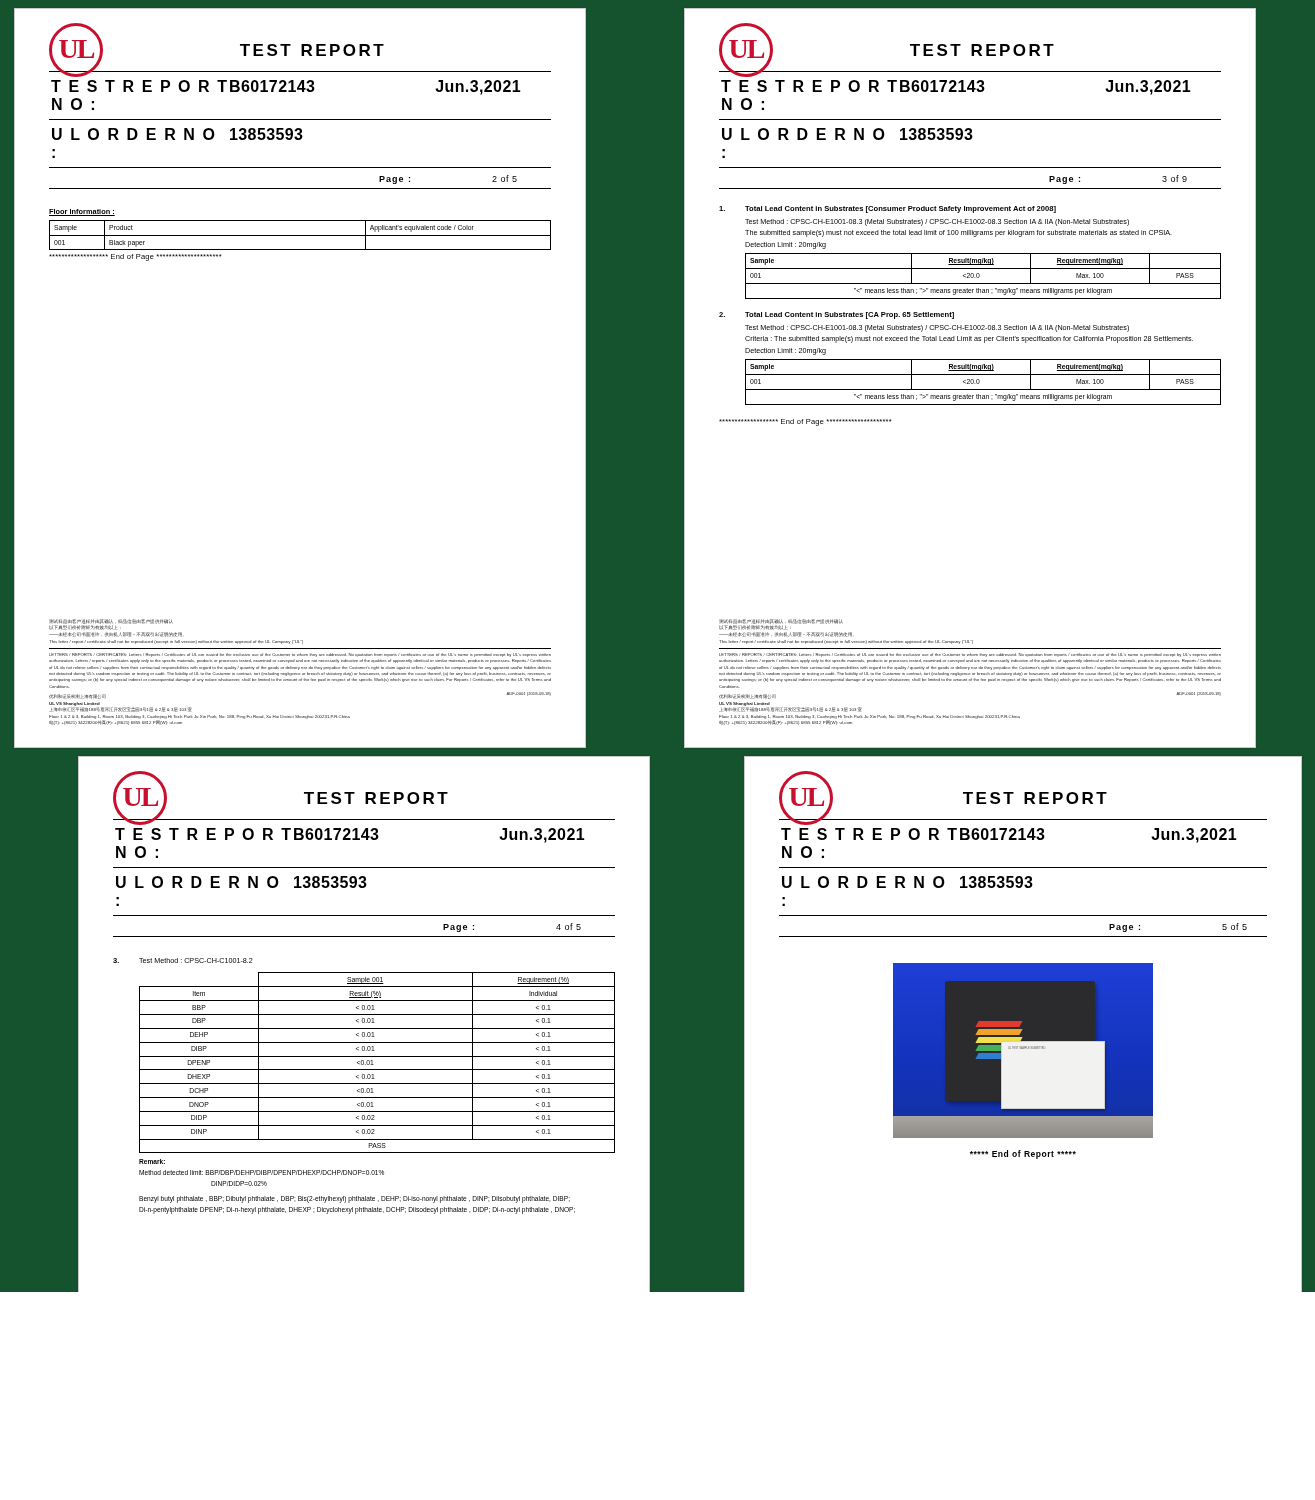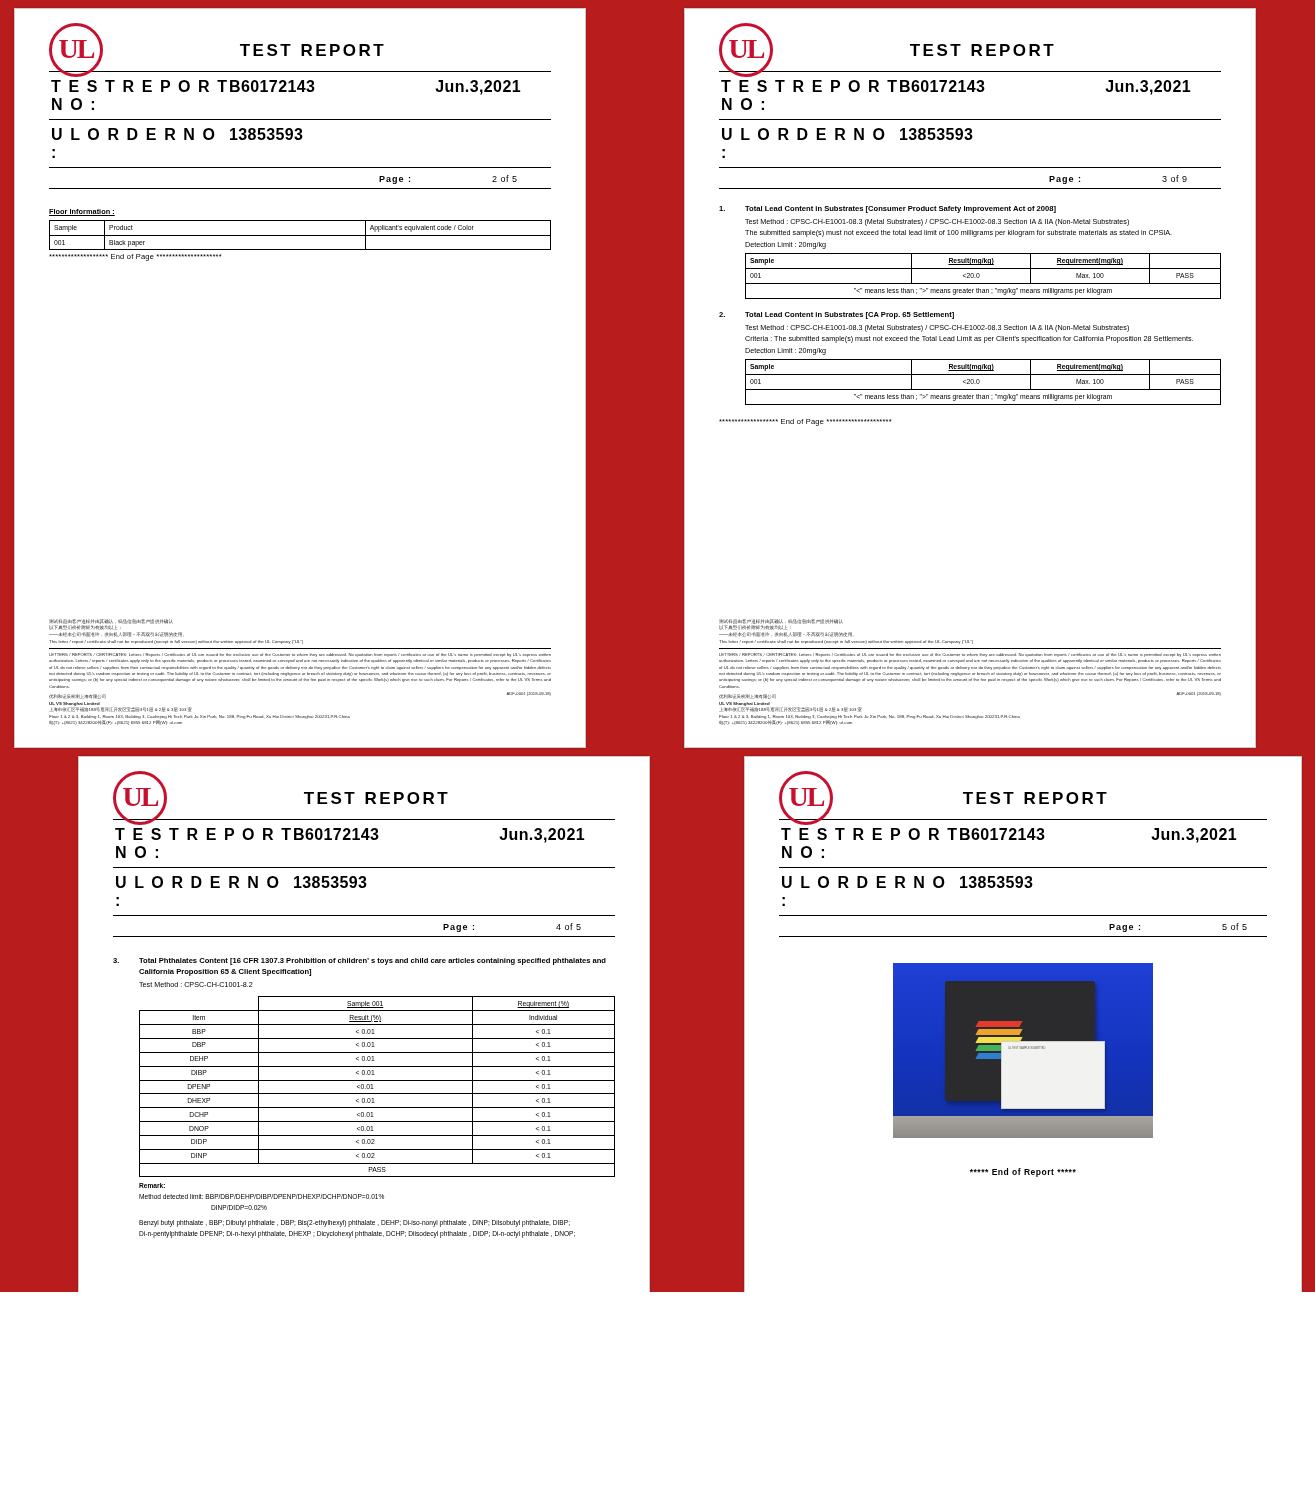--- a/index.html
+++ b/index.html
@@ -6,21 +6,21 @@
   html, body {
     margin: 0;
     padding: 0;
     background: #ffffff;
     font-family: "Liberation Sans", sans-serif;
   }
   .canvas {
     position: relative;
     width: 1315px;
     height: 1292px;
-    background: #b91c1c;
+    background: #14532d;
     overflow: hidden;
   }
   .page {
     position: absolute;
     background: #ffffff;
     border: 1px solid #c9c9c9;
     box-shadow: 0 0 2px rgba(0,0,0,0.18);
     overflow: hidden;
   }
   .page-inner {
@@ -141,21 +141,21 @@
 
   .endpage {
     font-size: 7.5px;
     margin-top: 12px;
     letter-spacing: .2px;
   }
   .endreport {
     text-align: center;
     font-size: 8.5px;
     font-weight: bold;
-    margin-top: 28px;
+    margin-top: 10px;
     letter-spacing: .5px;
   }
 
   
   .sample-label {
     font-size: 7.4px;
     font-weight: bold;
     text-decoration: underline;
     margin-bottom: 2px;
   }
@@ -469,21 +469,20 @@
       <div class="pagerow">
         <div class="pg-lbl">Page :</div>
         <div class="pg-val">4 of 5</div>
       </div>
       <div class="rule"></div>
 
       <div class="body">
         <div class="sec" style="margin-top:18px;">
           <div class="num">3.</div>
           <div class="sec-body">
-            <div class="sec-title">Total Phthalates Content [16 CFR 1307.3 Prohibition of children’ s toys and child care articles containing specified phthalates  and California Proposition 65 &amp; Client Specification]</div>
             <div class="sec-line">Test Method : CPSC-CH-C1001-8.2</div>
 
             <table class="ph" style="margin-top:6px;">
               <tbody>
                   <tr>
                 <td style="width:25%; border:none;"></td>
                 <td class="u bold" style="width:45%">Sample 001</td>
                 <td class="u bold" style="width:30%">Requirement (%)</td>
               </tr>
               <tr>

